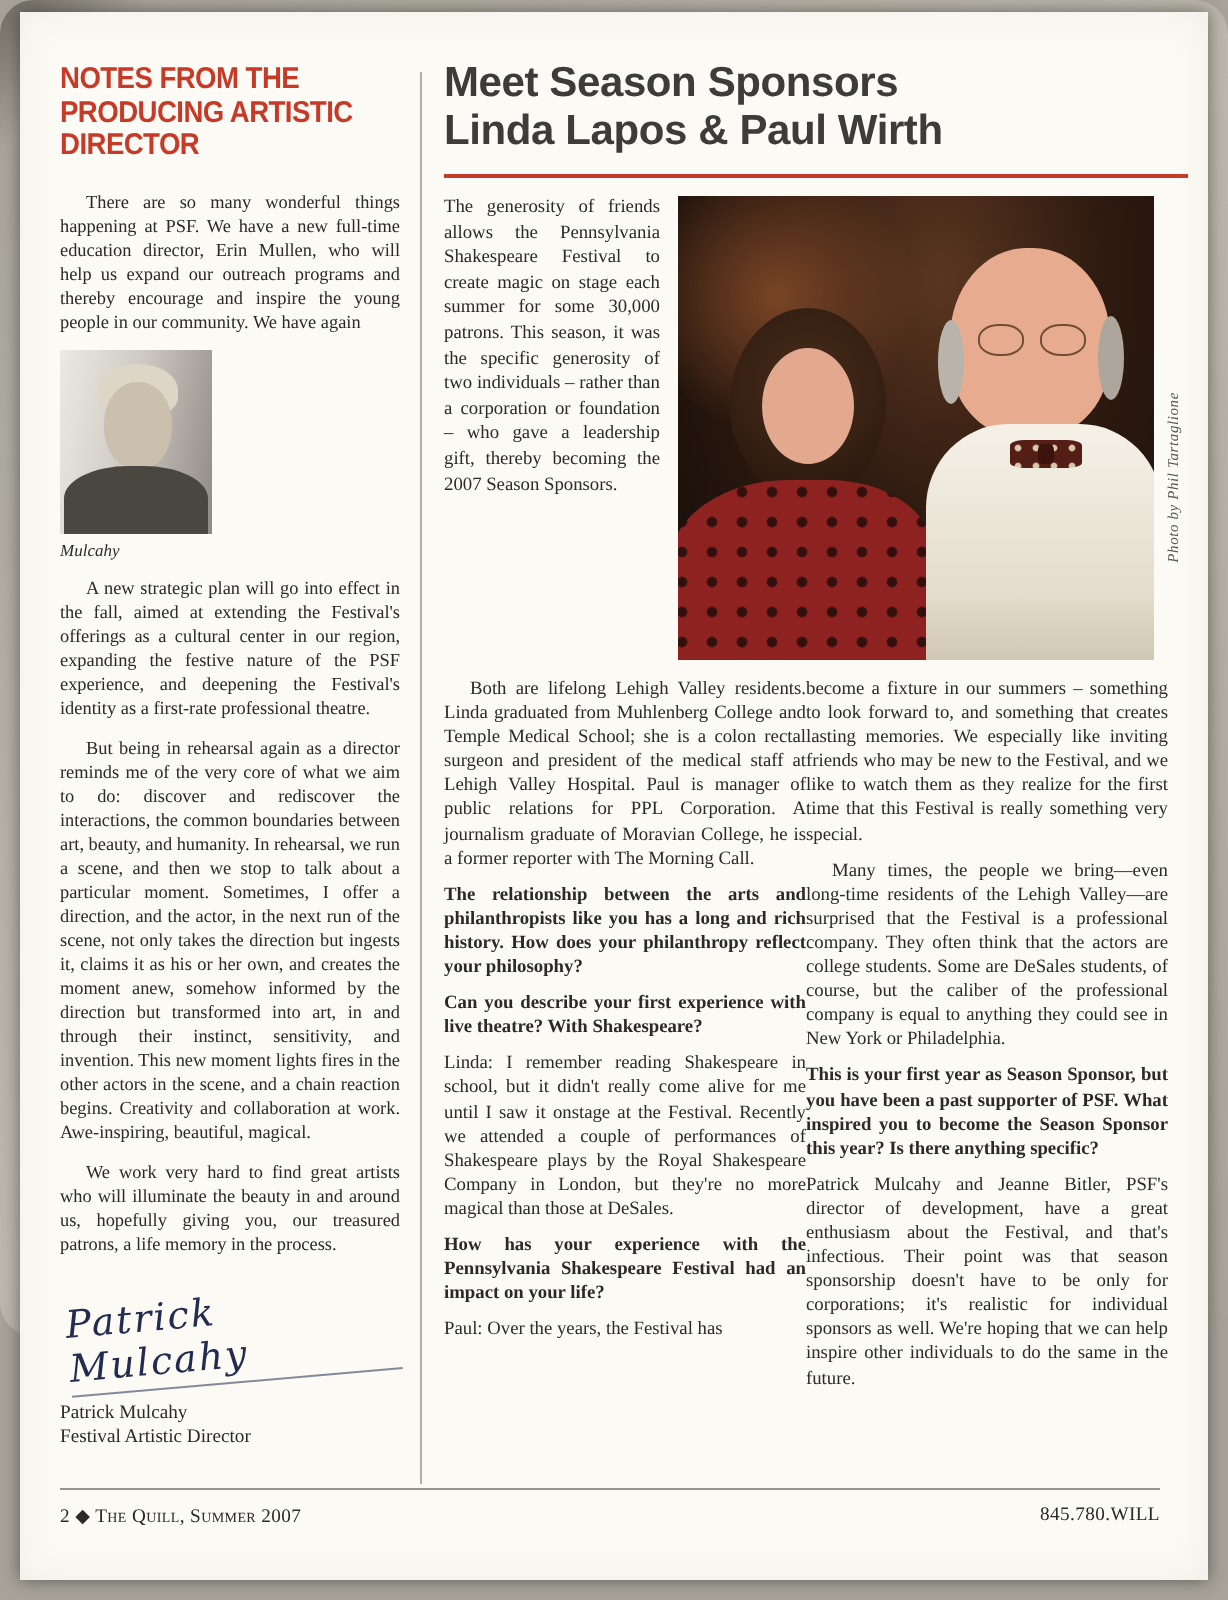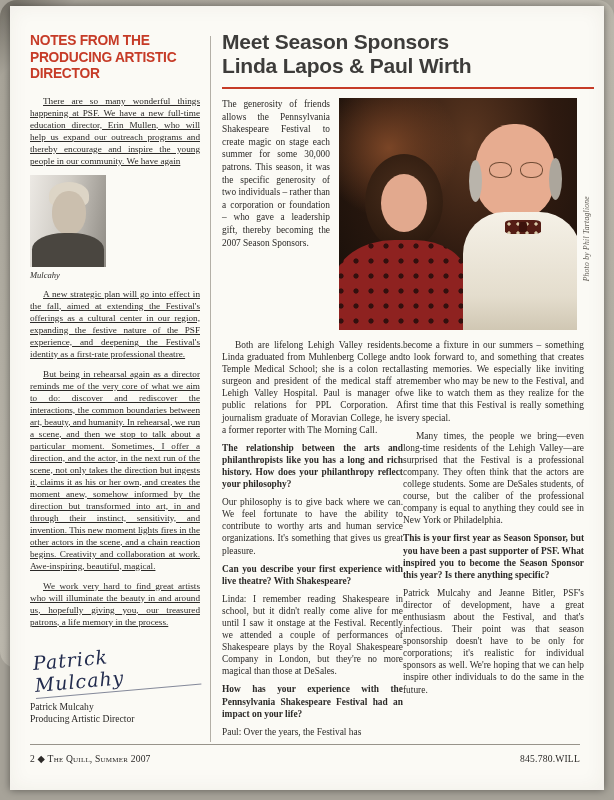--- a/index.html
+++ b/index.html
@@ -18,21 +18,21 @@
     background:#fbfaf5;
     box-shadow:0 0 8px rgba(0,0,0,.45), inset 0 0 20px rgba(60,50,30,.06);
   }
   
   .sidebar{position:absolute;left:20px;top:26px;width:170px;color:#2c2a28;}
   .sidebar-title{ 
     font-family:"Liberation Sans", sans-serif;font-weight:bold;
     color:#c63b27;font-size:15px;line-height:16.5px;letter-spacing:-.3px;
     transform:scaleX(.92);transform-origin:left top;margin-bottom:13px;
   }
-  .sidebar p{font-size:9.2px;line-height:12px;text-align:justify;margin:0 0 8px;text-decoration:underline;}
+  .sidebar p{font-size:9.2px;line-height:12px;text-align:justify;margin:0 0 8px;}
   .ind{text-indent:13px;}
   .wrap-row{display:flex;gap:6px;margin-bottom:8px;}
   .wrap-text{width:88px;font-size:9.2px;line-height:12px;text-align:justify;}
   .mul-fig{width:76px;}
   .mul-photo{
     position:relative;width:76px;height:92px;overflow:hidden;
     background:linear-gradient(100deg,#ecE9e4 0%, #cfcbc4 45%, #8f8b84 100%);
   }
   .mul-hair{position:absolute;left:19px;top:7px;width:40px;height:26px;background:#ddd5c6;border-radius:50% 50% 35% 35%;}
   .mul-face{position:absolute;left:22px;top:16px;width:34px;height:44px;background:#cbbfae;border-radius:48%;}
@@ -122,21 +122,21 @@
             <div class="mul-body"></div>
           </div>
           <figcaption class="mul-caption">Mulcahy</figcaption>
         </figure>
       </div>
       <p class="ind">A new strategic plan will go into effect in the fall, aimed at extending the Festival's offerings as a cultural center in our region, expanding the festive nature of the PSF experience, and deepening the Festival's identity as a first-rate professional theatre.</p>
       <p class="ind">But being in rehearsal again as a director reminds me of the very core of what we aim to do: discover and rediscover the interactions, the common boundaries between art, beauty, and humanity. In rehearsal, we run a scene, and then we stop to talk about a particular moment. Sometimes, I offer a direction, and the actor, in the next run of the scene, not only takes the direction but ingests it, claims it as his or her own, and creates the moment anew, somehow informed by the direction but transformed into art, in and through their instinct, sensitivity, and invention. This new moment lights fires in the other actors in the scene, and a chain reaction begins. Creativity and collaboration at work. Awe-inspiring, beautiful, magical.</p>
       <p class="ind">We work very hard to find great artists who will illuminate the beauty in and around us, hopefully giving you, our treasured patrons, a life memory in the process.</p>
       <div class="sig-script">Patrick Mulcahy</div>
       <div class="sig-name">Patrick Mulcahy</div>
-      <div class="sig-role">Producing Artistic Director</div>
+      <div class="sig-role">Festival Artistic Director</div>
     </div>
 
     <div class="divider"></div>
 
     <div class="article">
       <div class="headline">
         <div>Meet Season Sponsors</div>
         <div>Linda Lapos &amp; Paul Wirth</div>
       </div>
       <div class="red-rule"></div>
@@ -159,28 +159,27 @@
             <div class="m-bow"></div>
           </div>
           <div class="photo-credit">Photo by Phil Tartaglione</div>
         </div>
       </div>
 
       <div class="cols">
         <div class="col">
           <p class="ind">Both are lifelong Lehigh Valley residents. Linda graduated from Muhlenberg College and Temple Medical School; she is a colon rectal surgeon and president of the medical staff at Lehigh Valley Hospital. Paul is manager of public relations for PPL Corporation. A journalism graduate of Moravian College, he is a former reporter with The Morning Call.</p>
           <p class="q">The relationship between the arts and philanthropists like you has a long and rich history. How does your philanthropy reflect your philosophy?</p>
-          <p>Our philosophy is to give back where we can. We feel fortunate to have the ability to contribute to worthy arts and human service organizations. It's something that gives us great pleasure.</p>
           <p class="q">Can you describe your first experience with live theatre? With Shakespeare?</p>
           <p>Linda: I remember reading Shakespeare in school, but it didn't really come alive for me until I saw it onstage at the Festival. Recently we attended a couple of performances of Shakespeare plays by the Royal Shakespeare Company in London, but they're no more magical than those at DeSales.</p>
           <p class="q">How has your experience with the Pennsylvania Shakespeare Festival had an impact on your life?</p>
           <p>Paul: Over the years, the Festival has</p>
         </div>
         <div class="col">
-          <p>become a fixture in our summers – something to look forward to, and something that creates lasting memories. We especially like inviting remember who may be new to the Festival, and we like to watch them as they realize for the first time that this Festival is really something very special.</p>
+          <p>become a fixture in our summers – something to look forward to, and something that creates lasting memories. We especially like inviting friends who may be new to the Festival, and we like to watch them as they realize for the first time that this Festival is really something very special.</p>
           <p class="ind">Many times, the people we bring—even long-time residents of the Lehigh Valley—are surprised that the Festival is a professional company. They often think that the actors are college students. Some are DeSales students, of course, but the caliber of the professional company is equal to anything they could see in New York or Philadelphia.</p>
           <p class="q">This is your first year as Season Sponsor, but you have been a past supporter of PSF. What inspired you to become the Season Sponsor this year? Is there anything specific?</p>
           <p>Patrick Mulcahy and Jeanne Bitler, PSF's director of development, have a great enthusiasm about the Festival, and that's infectious. Their point was that season sponsorship doesn't have to be only for corporations; it's realistic for individual sponsors as well. We're hoping that we can help inspire other individuals to do the same in the future.</p>
         </div>
       </div>
     </div>
 
     <div class="footer-rule"></div>
     <div class="footer">
       <span>2 ◆ The Quill, Summer 2007</span>

